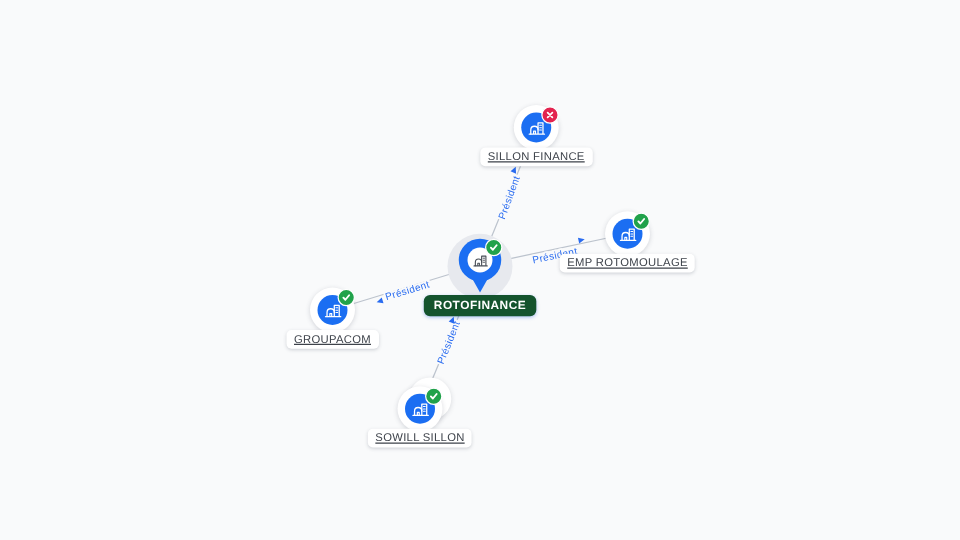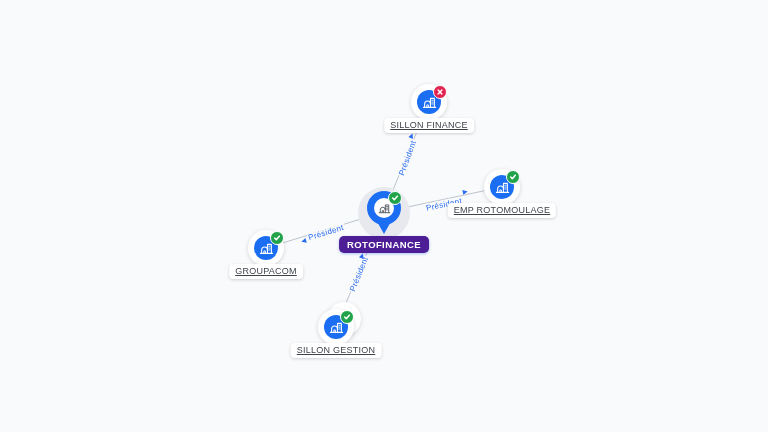--- a/index.html
+++ b/index.html
@@ -147,35 +147,35 @@
     <path d="M5.2 13 v-2.4 h1.6 V13" stroke="#ffffff" stroke-width="1" stroke-linejoin="round" fill="none"></path>
     <path d="M9 13 V3.6 h4.2 V13" stroke="#ffffff" stroke-width="1.1" stroke-linejoin="round" fill="none"></path>
     <path d="M10.4 5.6 h1.5 M10.4 7.6 h1.5 M10.4 9.6 h1.5" stroke="#ffffff" stroke-width="0.9" stroke-linecap="round"></path>
   </svg>
       </span>
       <span class="badge " style="background:#21a24b">
     <svg width="10" height="10" viewBox="0 0 10 10">
           <path d="M2.7 5.1 l1.6 1.7 3-3.6" stroke="#fff" stroke-width="1.5" fill="none" stroke-linecap="round" stroke-linejoin="round"></path>
         </svg>
       </span>
-      <span class="node-label" style="color:#3e434b">SILLON GESTION</span>
+      <span class="node-label" style="color:#3e434b">SOWILL SILLON</span>
     </div>
     <div class="node" style="left: 384px; top: 212px;">
       <span class="halo" style="background:#e7e9ee"></span>
       <span class="pin-tail" style="border-top-color:#1b6ef2"></span>
       <span class="pin-circle" style="background:#1b6ef2"></span>
       <span class="pin-core">
         <svg width="13" height="13" viewBox="0 0 16 16" fill="none">
     <path d="M1.5 13.2 h13" stroke="#474d56" stroke-width="1.1" stroke-linecap="round"></path>
     <path d="M2.8 13 V9.6 Q2.8 6.4 5.9 6.4 Q9 6.4 9 9.4" stroke="#474d56" stroke-width="1.1" stroke-linecap="round" fill="none"></path>
     <path d="M5.2 13 v-2.4 h1.6 V13" stroke="#474d56" stroke-width="1" stroke-linejoin="round" fill="none"></path>
     <path d="M9 13 V3.6 h4.2 V13" stroke="#474d56" stroke-width="1.1" stroke-linejoin="round" fill="none"></path>
     <path d="M10.4 5.6 h1.5 M10.4 7.6 h1.5 M10.4 9.6 h1.5" stroke="#474d56" stroke-width="0.9" stroke-linecap="round"></path>
   </svg>
       </span>
       <span class="badge center-badge" style="background:#21a24b">
     <svg width="10" height="10" viewBox="0 0 10 10">
           <path d="M2.7 5.1 l1.6 1.7 3-3.6" stroke="#fff" stroke-width="1.5" fill="none" stroke-linecap="round" stroke-linejoin="round"></path>
         </svg>
       </span>
-      <span class="center-label" style="background:#4c1d95">ROTOFINANCE</span>
+      <span class="center-label" style="background:#14532d">ROTOFINANCE</span>
     </div>
   </div>
 
 </body></html>

